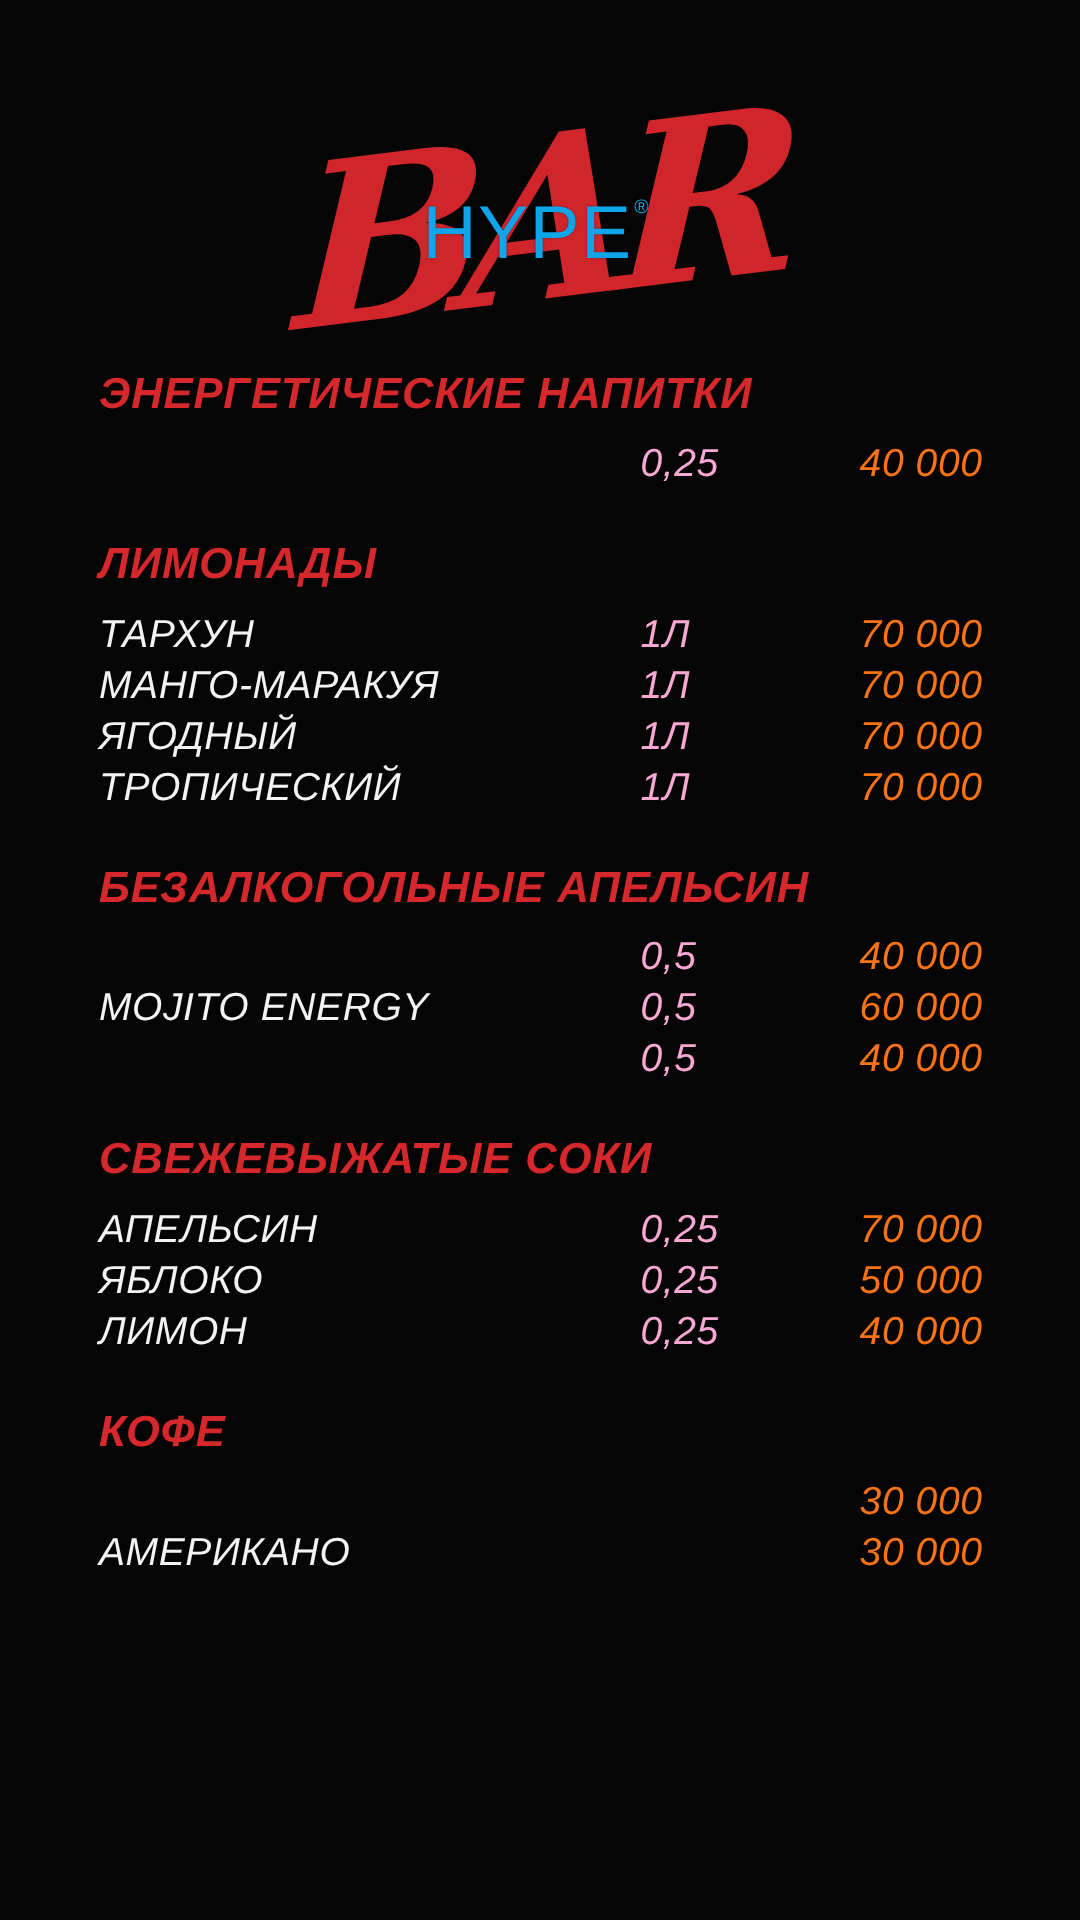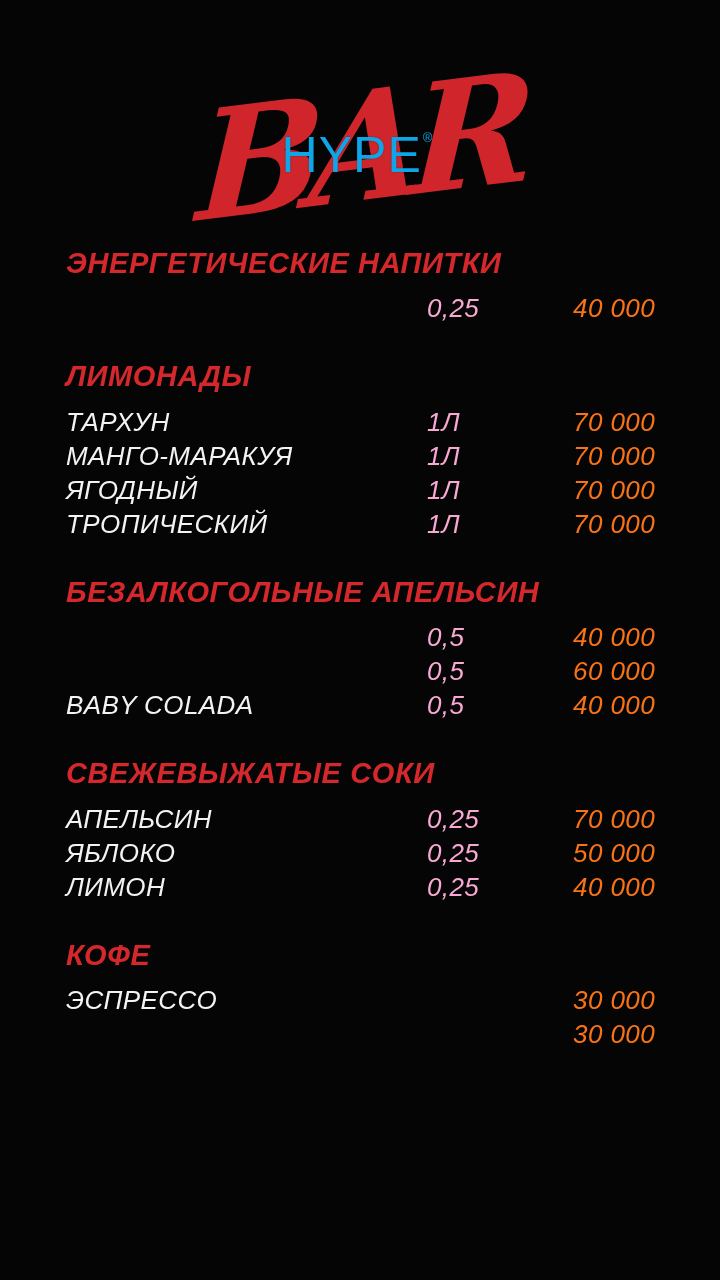--- a/index.html
+++ b/index.html
@@ -118,29 +118,29 @@
       <section class="section">
         <h2 class="section-title">ЛИМОНАДЫ</h2>
         <div class="row"><span class="item-name">ТАРХУН</span><span class="item-volume">1Л</span><span class="item-price">70 000</span></div>
         <div class="row"><span class="item-name">МАНГО-МАРАКУЯ</span><span class="item-volume">1Л</span><span class="item-price">70 000</span></div>
         <div class="row"><span class="item-name">ЯГОДНЫЙ</span><span class="item-volume">1Л</span><span class="item-price">70 000</span></div>
         <div class="row"><span class="item-name">ТРОПИЧЕСКИЙ</span><span class="item-volume">1Л</span><span class="item-price">70 000</span></div>
       </section>
       <section class="section">
         <h2 class="section-title">БЕЗАЛКОГОЛЬНЫЕ АПЕЛЬСИН</h2>
         <div class="row"><span class="item-volume">0,5</span><span class="item-price">40 000</span></div>
-        <div class="row"><span class="item-volume">0,5</span><span class="item-price">60 000</span></div>
-        <div class="row"><span class="item-name">BABY COLADA</span><span class="item-volume">0,5</span><span class="item-price">40 000</span></div>
+        <div class="row"><span class="item-name">MOJITO ENERGY</span><span class="item-volume">0,5</span><span class="item-price">60 000</span></div>
+        <div class="row"><span class="item-volume">0,5</span><span class="item-price">40 000</span></div>
       </section>
       <section class="section">
         <h2 class="section-title">СВЕЖЕВЫЖАТЫЕ СОКИ</h2>
         <div class="row"><span class="item-name">АПЕЛЬСИН</span><span class="item-volume">0,25</span><span class="item-price">70 000</span></div>
         <div class="row"><span class="item-name">ЯБЛОКО</span><span class="item-volume">0,25</span><span class="item-price">50 000</span></div>
         <div class="row"><span class="item-name">ЛИМОН</span><span class="item-volume">0,25</span><span class="item-price">40 000</span></div>
       </section>
       <section class="section">
         <h2 class="section-title">КОФЕ</h2>
-        <div class="row"><span class="item-name">ЭСПРЕССО</span><span class="item-price">30 000</span></div>
         <div class="row"><span class="item-price">30 000</span></div>
+        <div class="row"><span class="item-name">АМЕРИКАНО</span><span class="item-price">30 000</span></div>
       </section>
     </main>
 
 </div>
 
 </body></html>

